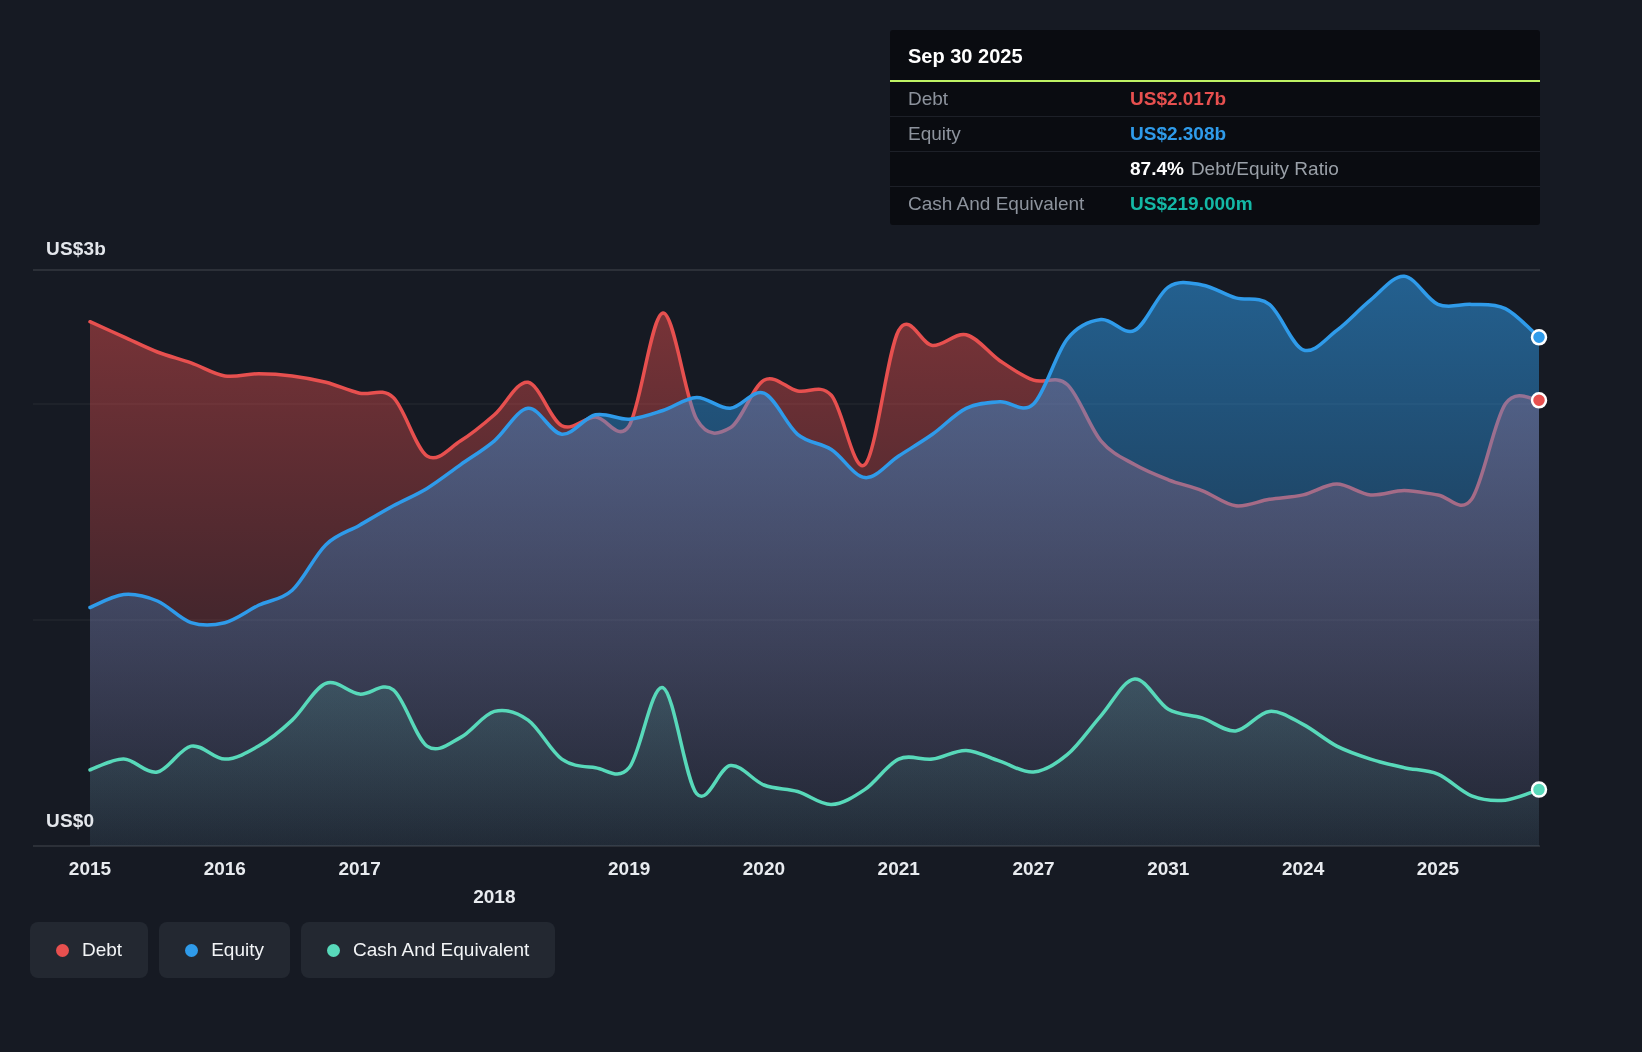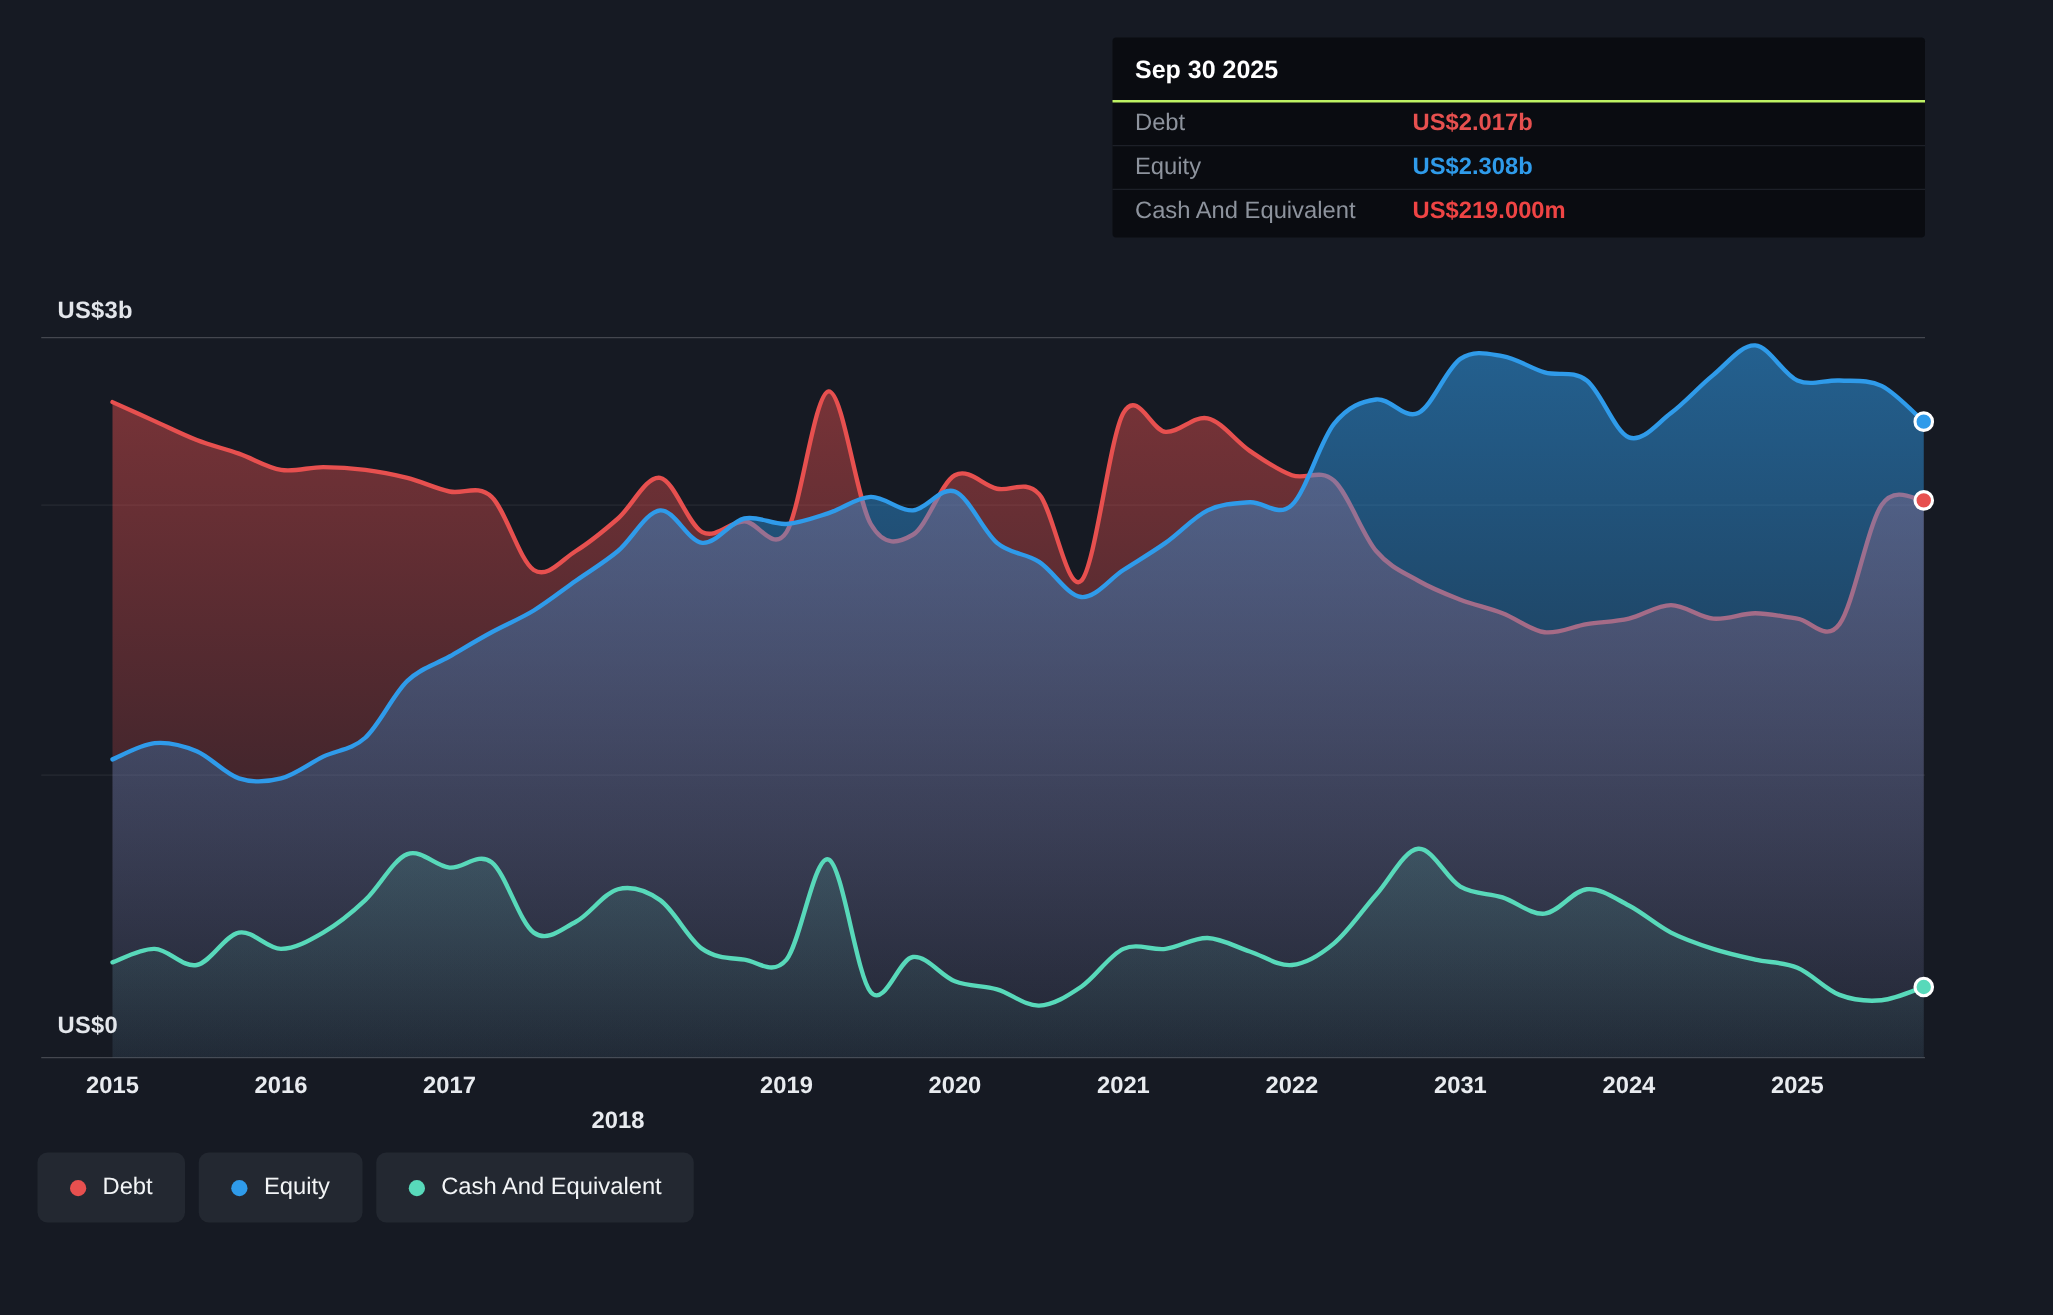--- a/index.html
+++ b/index.html
@@ -65,39 +65,43 @@
   <div class="y-label top">US$3b</div>
   <div class="y-label bottom">US$0</div>
   <div id="x-ticks">
       <span style="left: 90px;">2015</span>
       <span style="left: 224.79px;">2016</span>
       <span style="left: 359.58px;">2017</span>
       <span style="left: 494.37px; margin-top: 28px;">2018</span>
       <span style="left: 629.16px;">2019</span>
       <span style="left: 763.95px;">2020</span>
       <span style="left: 898.74px;">2021</span>
-      <span style="left: 1033.53px;">2022</span>
+      <span style="left: 1033.53px;">2027</span>
       <span style="left: 1168.32px;">2031</span>
       <span style="left: 1303.11px;">2024</span>
       <span style="left: 1437.9px;">2025</span>
     </div>
 
   <div class="tooltip">
     <div class="tt-title">Sep 30 2025</div>
     <div class="tt-row">
       <span class="tt-label">Debt</span>
       <span class="tt-value" style="color: rgb(231, 80, 79);">US$2.017b</span>
     </div>
     <div class="tt-row">
       <span class="tt-label">Equity</span>
       <span class="tt-value" style="color: rgb(47, 155, 234);">US$2.308b</span>
     </div>
+    <div class="tt-row">
+      <span class="tt-label"></span>
+      <span><span class="tt-ratio-strong">87.4%</span><span class="tt-ratio-label">Debt/Equity Ratio</span></span>
+    </div>
     <div class="tt-row last">
       <span class="tt-label">Cash And Equivalent</span>
-      <span class="tt-value" style="color: #ef4444;">US$219.000m</span>
+      <span class="tt-value" style="color: #14b8a6;">US$219.000m</span>
     </div>
   </div>
 
   <div class="legend">
     <div class="legend-item">
       <span class="dot" style="background: rgb(231, 80, 79);"></span>
       <span>Debt</span>
     </div>
     <div class="legend-item">
       <span class="dot" style="background: rgb(47, 155, 234);"></span>

